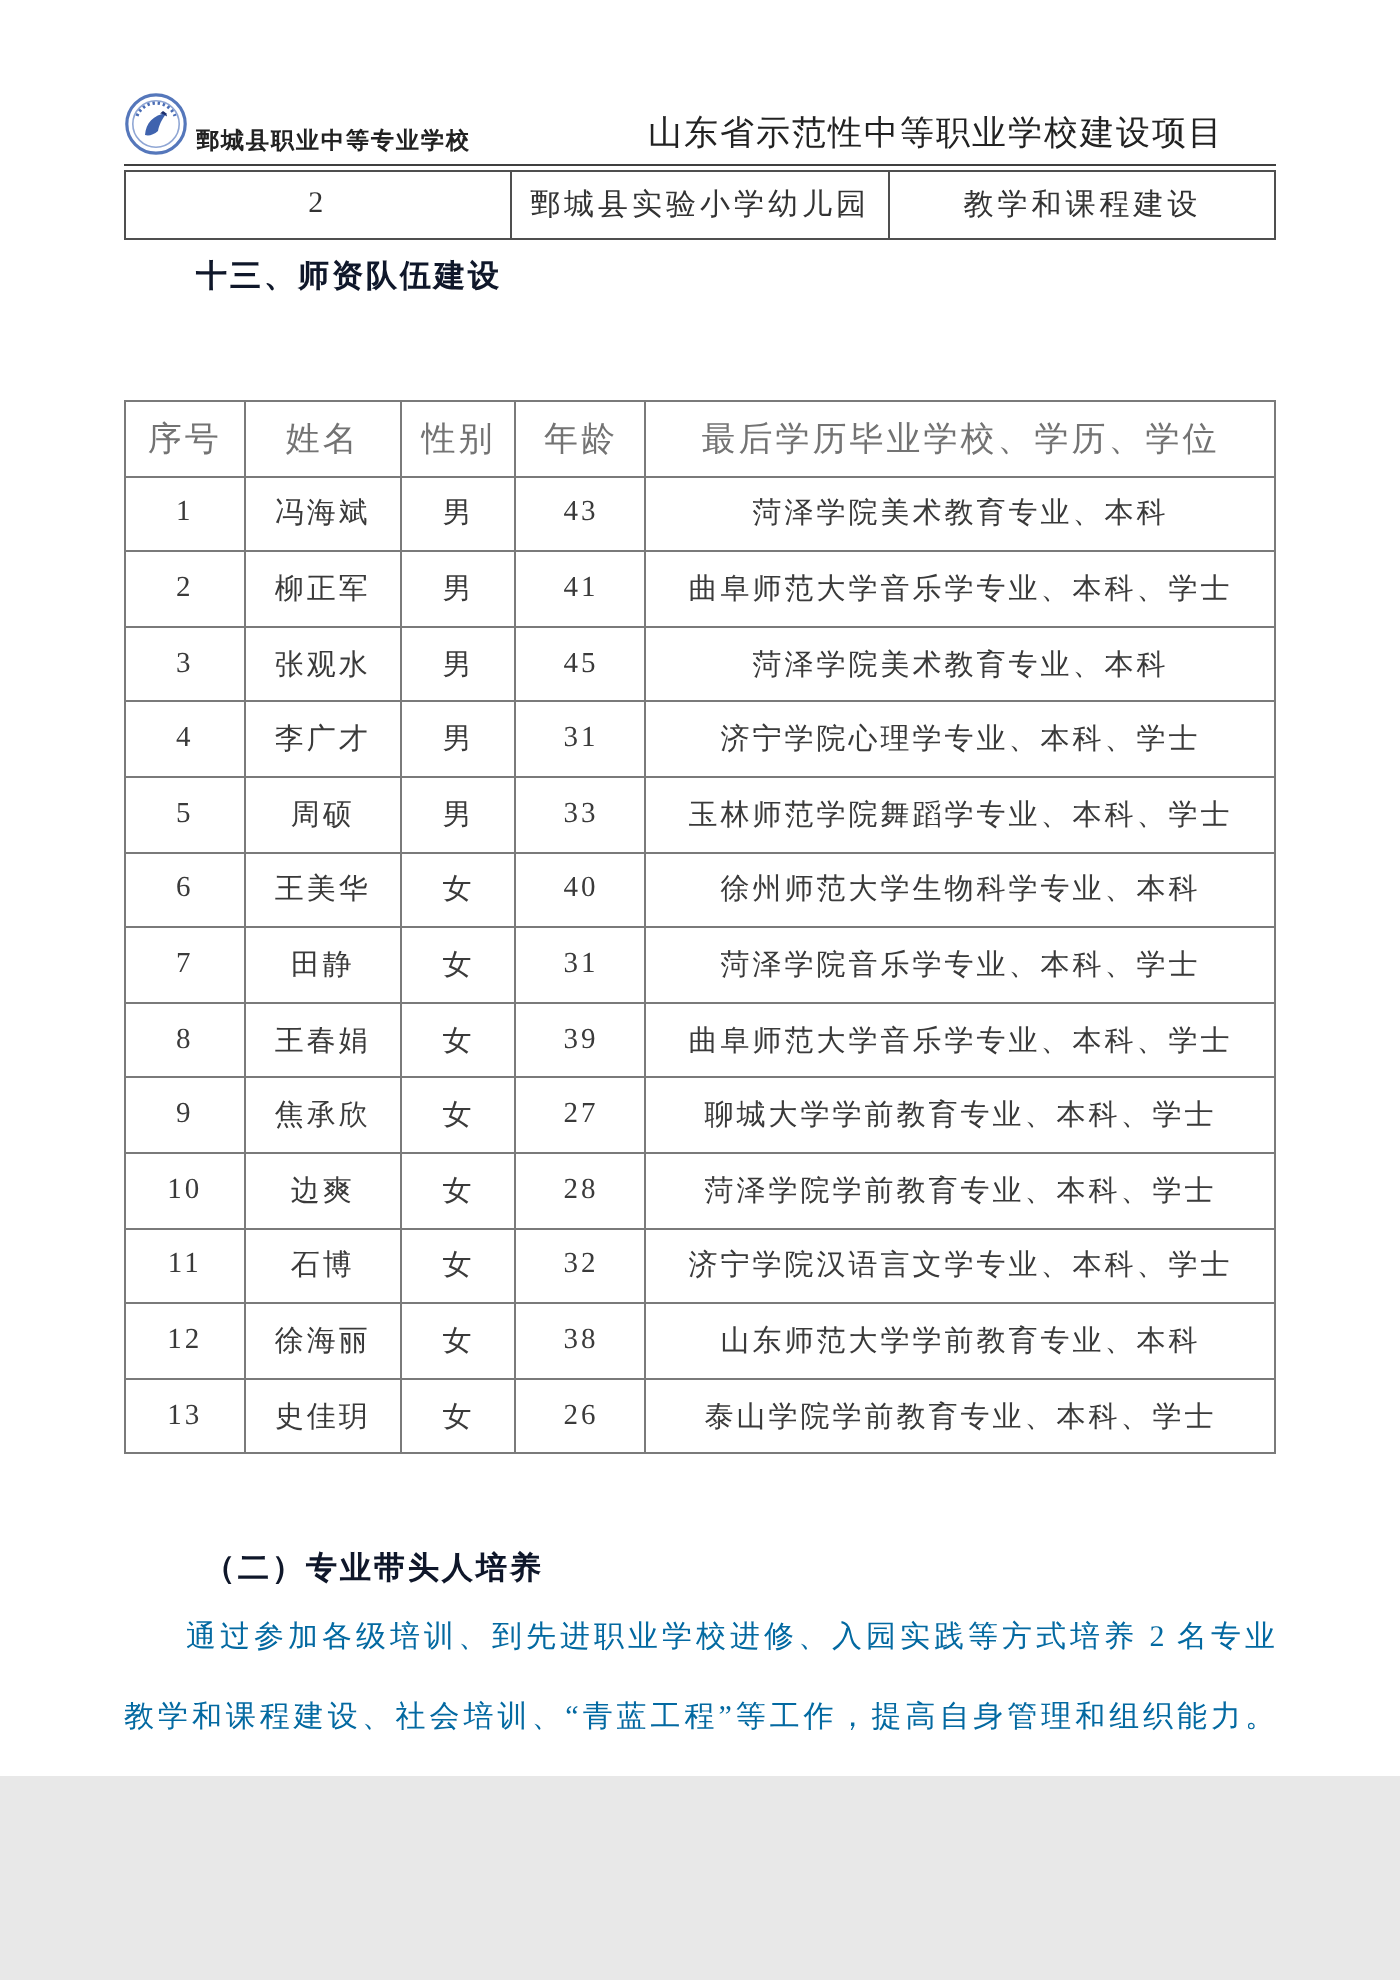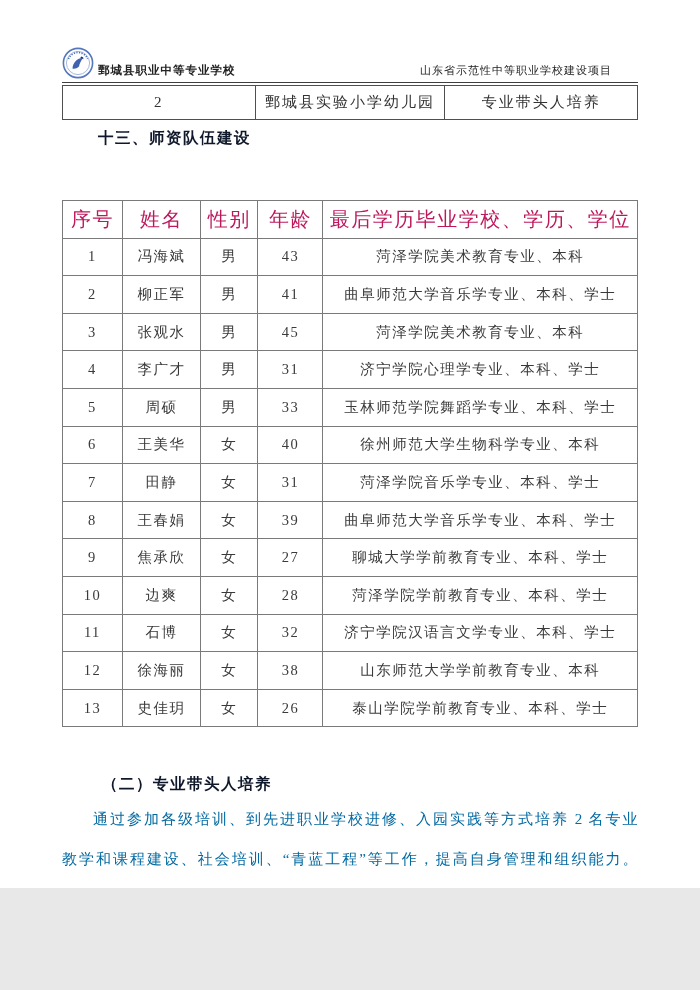--- a/index.html
+++ b/index.html
@@ -20,21 +20,21 @@
     border-bottom: 1.5px solid #3f3f3f;
     padding-bottom: 3px;
   }
   .header-left { display: flex; align-items: flex-end; gap: 4px; }
   .logo { width: 32px; height: 32px; position: relative; top: 4px; }
   .header-title-left {
     font-size: 11.5px; font-weight: bold; letter-spacing: 1px; color: #222;
     padding-bottom: 1px;
   }
   .header-title-right {
-    font-size: 11px; letter-spacing: 1px; color: #222;
+    font-size: 17px; letter-spacing: 1px; color: #222;
     padding-right: 26px; padding-bottom: 1px; font-family: Liberation Serif, serif;
   }
   
   .cont-table {
     position: absolute; left: 62px; top: 85px; width: 576px;
     border-collapse: collapse; table-layout: fixed;
   }
   .cont-table td {
     border: 1.4px solid #4f4f4f;
     height: 34px; text-align: center; vertical-align: middle;
@@ -52,21 +52,21 @@
   .team-table {
     position: absolute; left: 62px; top: 200px; width: 576px;
     border-collapse: collapse; table-layout: fixed;
   }
   .team-table th, .team-table td {
     border: 1px solid #7a7a7a;
     height: 37.6px; text-align: center; vertical-align: middle;
     font-weight: normal;
     font-size: 14.5px; letter-spacing: 1.5px; color: #3a3a3a;
   }
-  .team-table th { font-size: 20px; color: #be185d; }
+  .team-table th { font-size: 17px; color: #737373; }
   
   .body-para {
     position: absolute; left: 62px; top: 800px; width: 576px;
     font-size: 15px; color: #0369a1; letter-spacing: 0.5px;
   }
   .body-line {
     line-height: 39.5px; height: 39.5px;
     text-align: justify; text-align-last: justify;
     white-space: nowrap; overflow: hidden;
   }
@@ -101,21 +101,21 @@
   <table class="cont-table">
     <colgroup>
         <col style="width:33.5%">
         <col style="width:33%">
         <col style="width:33.5%">
       </colgroup>
     <tbody>
       <tr>
         <td>2</td>
         <td>鄄城县实验小学幼儿园</td>
-        <td>专业带头人培养</td>
+        <td>教学和课程建设</td>
       </tr>
     </tbody>
   </table>
 
   <div class="sec-heading h-13">十三、师资队伍建设</div>
 
   <table class="team-table">
     <colgroup>
       <col style="width:10.4%">
         <col style="width:13.6%">

